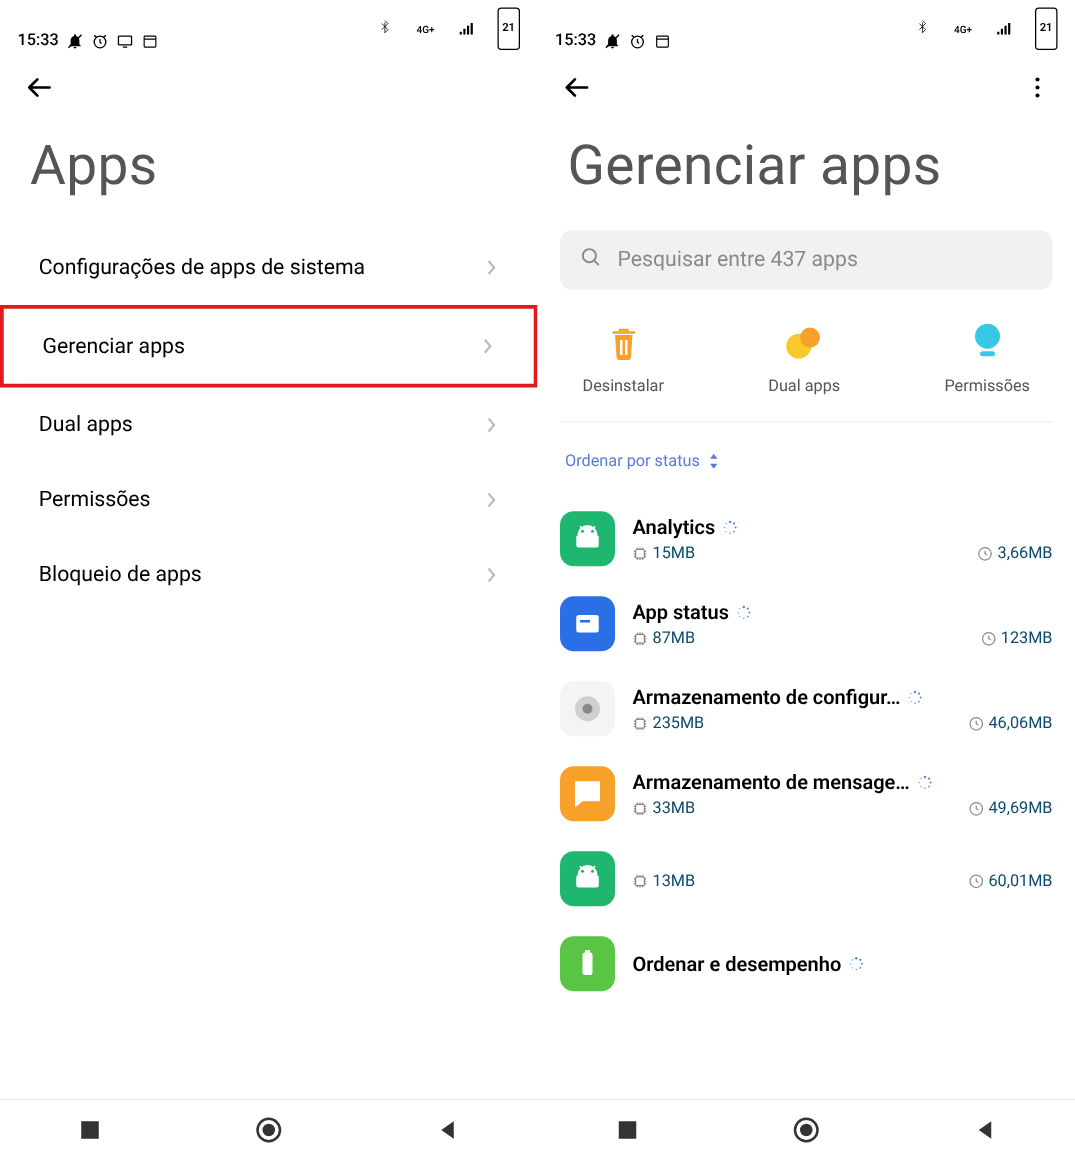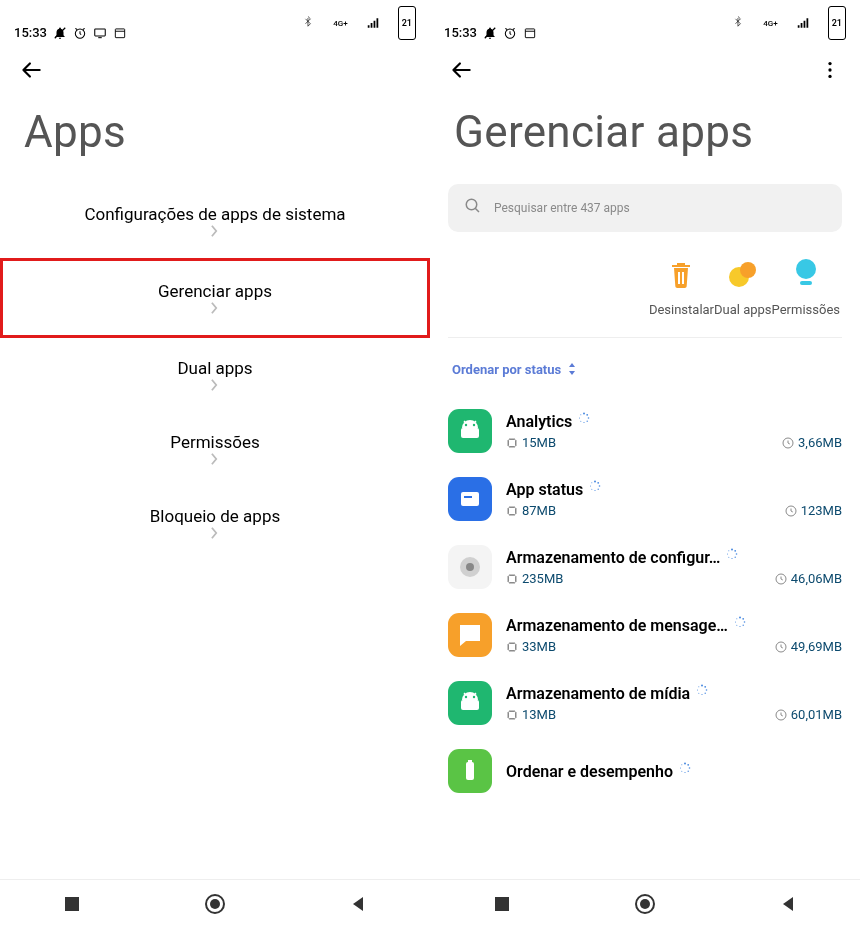--- a/index.html
+++ b/index.html
@@ -7,39 +7,39 @@
     .screen { width: 430px; height: 927px; background: #fff; position: relative; display: flex; flex-direction: column; }
     .status-bar { display: flex; justify-content: space-between; align-items: flex-end; padding: 6px 14px 2px; font-size: 13px; font-weight: 500; color: #000; }
     .status-left { display: flex; align-items: center; gap: 6px; }
     .status-right { display: flex; align-items: center; gap: 18px; }
     .status-icon { width: 14px; height: 14px; display: inline-flex; }
     .header { padding: 14px 18px 8px; display: flex; align-items: center; justify-content: space-between; }
     .back-arrow { width: 28px; height: 28px; display: flex; align-items: center; cursor: pointer; }
     .more-icon { width: 24px; height: 24px; display: flex; align-items: center; justify-content: center; cursor: pointer; }
     .title { font-size: 44px; font-weight: 400; color: #555; padding: 14px 24px 26px; letter-spacing: 0.3px; }
     .menu-list { display: flex; flex-direction: column; }
-    .menu-item { display: flex; justify-content: space-between; align-items: center; padding: 20px 8px; cursor: pointer; flex-direction: column; }
+    .menu-item { display: flex; justify-content: space-between; align-items: center; padding: 20px 31px; cursor: pointer; }
     .menu-item-label { font-size: 17px; color: #000; }
     .chevron { width: 10px; height: 14px; display: flex; align-items: center; }
     .highlighted { border: 3px solid #e11b1b; }
     
     .search-box { margin: 0 18px 24px; background: #f1f1f1; border-radius: 10px; padding: 13px 16px; display: flex; align-items: center; gap: 12px; cursor: pointer; }
-    .search-placeholder { color: #8a8a8a; font-size: 12px; }
-    .actions-row { display: flex; justify-content: flex-end; padding: 0 20px 20px; }
+    .search-placeholder { color: #8a8a8a; font-size: 17px; }
+    .actions-row { display: flex; justify-content: space-between; padding: 0 36px 20px; }
     .action-item { display: flex; flex-direction: column; align-items: center; gap: 10px; cursor: pointer; }
     .action-icon { width: 36px; height: 36px; display: flex; align-items: center; justify-content: center; }
     .action-label { font-size: 13px; color: #555; }
     .divider { height: 1px; background: #eee; margin: 0 18px 14px; }
     .sort-row { padding: 8px 22px 18px; display: flex; align-items: center; gap: 6px; cursor: pointer; }
-    .sort-label { color: #5b7bd6; font-size: 13px; font-weight: 700; }
+    .sort-label { color: #5b7bd6; font-size: 13px; font-weight: 400; }
     .app-list { display: flex; flex-direction: column; padding: 0 18px; overflow: hidden; }
     .app-row { display: flex; align-items: center; gap: 14px; padding: 12px 0; cursor: pointer; }
     .app-icon { width: 44px; height: 44px; border-radius: 11px; flex-shrink: 0; display: flex; align-items: center; justify-content: center; }
     .app-info { flex: 1; min-width: 0; }
-    .app-name-row { display: flex; align-items: flex-start; gap: 6px; }
+    .app-name-row { display: flex; align-items: center; gap: 6px; }
     .app-name { font-size: 16px; font-weight: 600; color: #000; white-space: nowrap; overflow: hidden; text-overflow: ellipsis; }
     .app-meta { display: flex; justify-content: space-between; margin-top: 4px; font-size: 13px; color: #0c4a6e; }
     .app-meta-left, .app-meta-right { display: flex; align-items: center; gap: 4px; }
     .spinner { width: 12px; height: 12px; display: inline-flex; flex-shrink: 0; }
     .nav-bar { position: absolute; bottom: 0; left: 0; right: 0; height: 48px; display: flex; justify-content: space-around; align-items: center; border-top: 1px solid #eee; background: #fff; }
     .nav-btn { width: 24px; height: 24px; display: flex; align-items: center; justify-content: center; cursor: pointer; }
     .battery-pill { display: inline-flex; align-items: center; border: 1.2px solid #000; border-radius: 3px; padding: 16px 3px; font-size: 9px; font-weight: 600; height: 14px; }
     .signal-txt { font-size: 8px; }
   </style>
 </head>
@@ -454,82 +454,65 @@
     <div class="app-icon" style="background:#1fb770">
           <svg width="28" height="28" viewBox="0 0 28 28">
             <rect x="5" y="11" width="18" height="10" rx="2" fill="#fff"></rect>
             <path d="M6 11a8 8 0 0116 0H6z" fill="#fff"></path>
             <circle cx="10" cy="8" r="1.2" fill="#1fb770"></circle>
             <circle cx="18" cy="8" r="1.2" fill="#1fb770"></circle>
             <path d="M8 4l2 2M20 4l-2 2" stroke="#fff" stroke-width="1.4"></path>
           </svg>
         </div>
     <div class="app-info">
+
+    <div class="app-meta">
+      <div class="app-meta-left">
+              <svg width="12" height="12" viewBox="0 0 12 12">
+                <rect x="2.5" y="2.5" width="7" height="7" rx="1" fill="none" stroke="#8a8a8a" stroke-width="1"></rect>
+                <path d="M1 4h1.5M1 6h1.5M1 8h1.5M9.5 4H11M9.5 6H11M9.5 8H11M4 1v1.5M6 1v1.5M8 1v1.5M4 9.5V11M6 9.5V11M8 9.5V11" stroke="#8a8a8a" stroke-width="1"></path>
+              </svg>
+              <span>13MB</span>
+            </div>
+      <div class="app-meta-right">
+              <svg width="12" height="12" viewBox="0 0 12 12">
+                <circle cx="6" cy="6" r="5" fill="none" stroke="#8a8a8a" stroke-width="1"></circle>
+                <path d="M6 3.5V6l1.8 1" stroke="#8a8a8a" stroke-width="1" fill="none"></path>
+              </svg>
+              <span>60,01MB</span>
+            </div>
+    </div>
+    </div>
+      </div>
+      <div class="app-row">
+    <div class="app-icon" style="background:#5ac445">
+          <svg width="26" height="26" viewBox="0 0 26 26">
+            <rect x="9" y="4" width="8" height="18" rx="2" fill="#fff"></rect>
+            <rect x="11" y="2" width="4" height="3" fill="#fff"></rect>
+          </svg>
+        </div>
+    <div class="app-info">
       <div class="app-name-row">
-        <span class="app-name">Armazenamento de mídia</span>
+        <span class="app-name">Ordenar e desempenho</span>
         <span class="spinner">
               <svg width="12" height="12" viewBox="0 0 12 12">
                 <g fill="#4a8ae0">
                   <circle cx="6" cy="1.5" r="1"></circle>
                   <circle cx="9.2" cy="2.8" r="0.9"></circle>
                   <circle cx="10.5" cy="6" r="0.8"></circle>
                   <circle cx="9.2" cy="9.2" r="0.7"></circle>
                   <circle cx="6" cy="10.5" r="0.6"></circle>
                   <circle cx="2.8" cy="9.2" r="0.5"></circle>
                   <circle cx="1.5" cy="6" r="0.5"></circle>
                   <circle cx="2.8" cy="2.8" r="0.5"></circle>
                 </g>
               </svg>
             </span>
       </div>
 
-    <div class="app-meta">
-      <div class="app-meta-left">
-              <svg width="12" height="12" viewBox="0 0 12 12">
-                <rect x="2.5" y="2.5" width="7" height="7" rx="1" fill="none" stroke="#8a8a8a" stroke-width="1"></rect>
-                <path d="M1 4h1.5M1 6h1.5M1 8h1.5M9.5 4H11M9.5 6H11M9.5 8H11M4 1v1.5M6 1v1.5M8 1v1.5M4 9.5V11M6 9.5V11M8 9.5V11" stroke="#8a8a8a" stroke-width="1"></path>
-              </svg>
-              <span>13MB</span>
-            </div>
-      <div class="app-meta-right">
-              <svg width="12" height="12" viewBox="0 0 12 12">
-                <circle cx="6" cy="6" r="5" fill="none" stroke="#8a8a8a" stroke-width="1"></circle>
-                <path d="M6 3.5V6l1.8 1" stroke="#8a8a8a" stroke-width="1" fill="none"></path>
-              </svg>
-              <span>60,01MB</span>
-            </div>
-    </div>
-    </div>
-      </div>
-      <div class="app-row">
-    <div class="app-icon" style="background:#5ac445">
-          <svg width="26" height="26" viewBox="0 0 26 26">
-            <rect x="9" y="4" width="8" height="18" rx="2" fill="#fff"></rect>
-            <rect x="11" y="2" width="4" height="3" fill="#fff"></rect>
-          </svg>
-        </div>
-    <div class="app-info">
-      <div class="app-name-row">
-        <span class="app-name">Ordenar e desempenho</span>
-        <span class="spinner">
-              <svg width="12" height="12" viewBox="0 0 12 12">
-                <g fill="#4a8ae0">
-                  <circle cx="6" cy="1.5" r="1"></circle>
-                  <circle cx="9.2" cy="2.8" r="0.9"></circle>
-                  <circle cx="10.5" cy="6" r="0.8"></circle>
-                  <circle cx="9.2" cy="9.2" r="0.7"></circle>
-                  <circle cx="6" cy="10.5" r="0.6"></circle>
-                  <circle cx="2.8" cy="9.2" r="0.5"></circle>
-                  <circle cx="1.5" cy="6" r="0.5"></circle>
-                  <circle cx="2.8" cy="2.8" r="0.5"></circle>
-                </g>
-              </svg>
-            </span>
-      </div>
-
     </div>
       </div>
     </div>
 
   <div class="nav-bar">
     <div class="nav-btn">
         <svg width="16" height="16">
           <rect x="1" y="1" width="14" height="14" fill="#333"></rect>
         </svg>
       </div>

